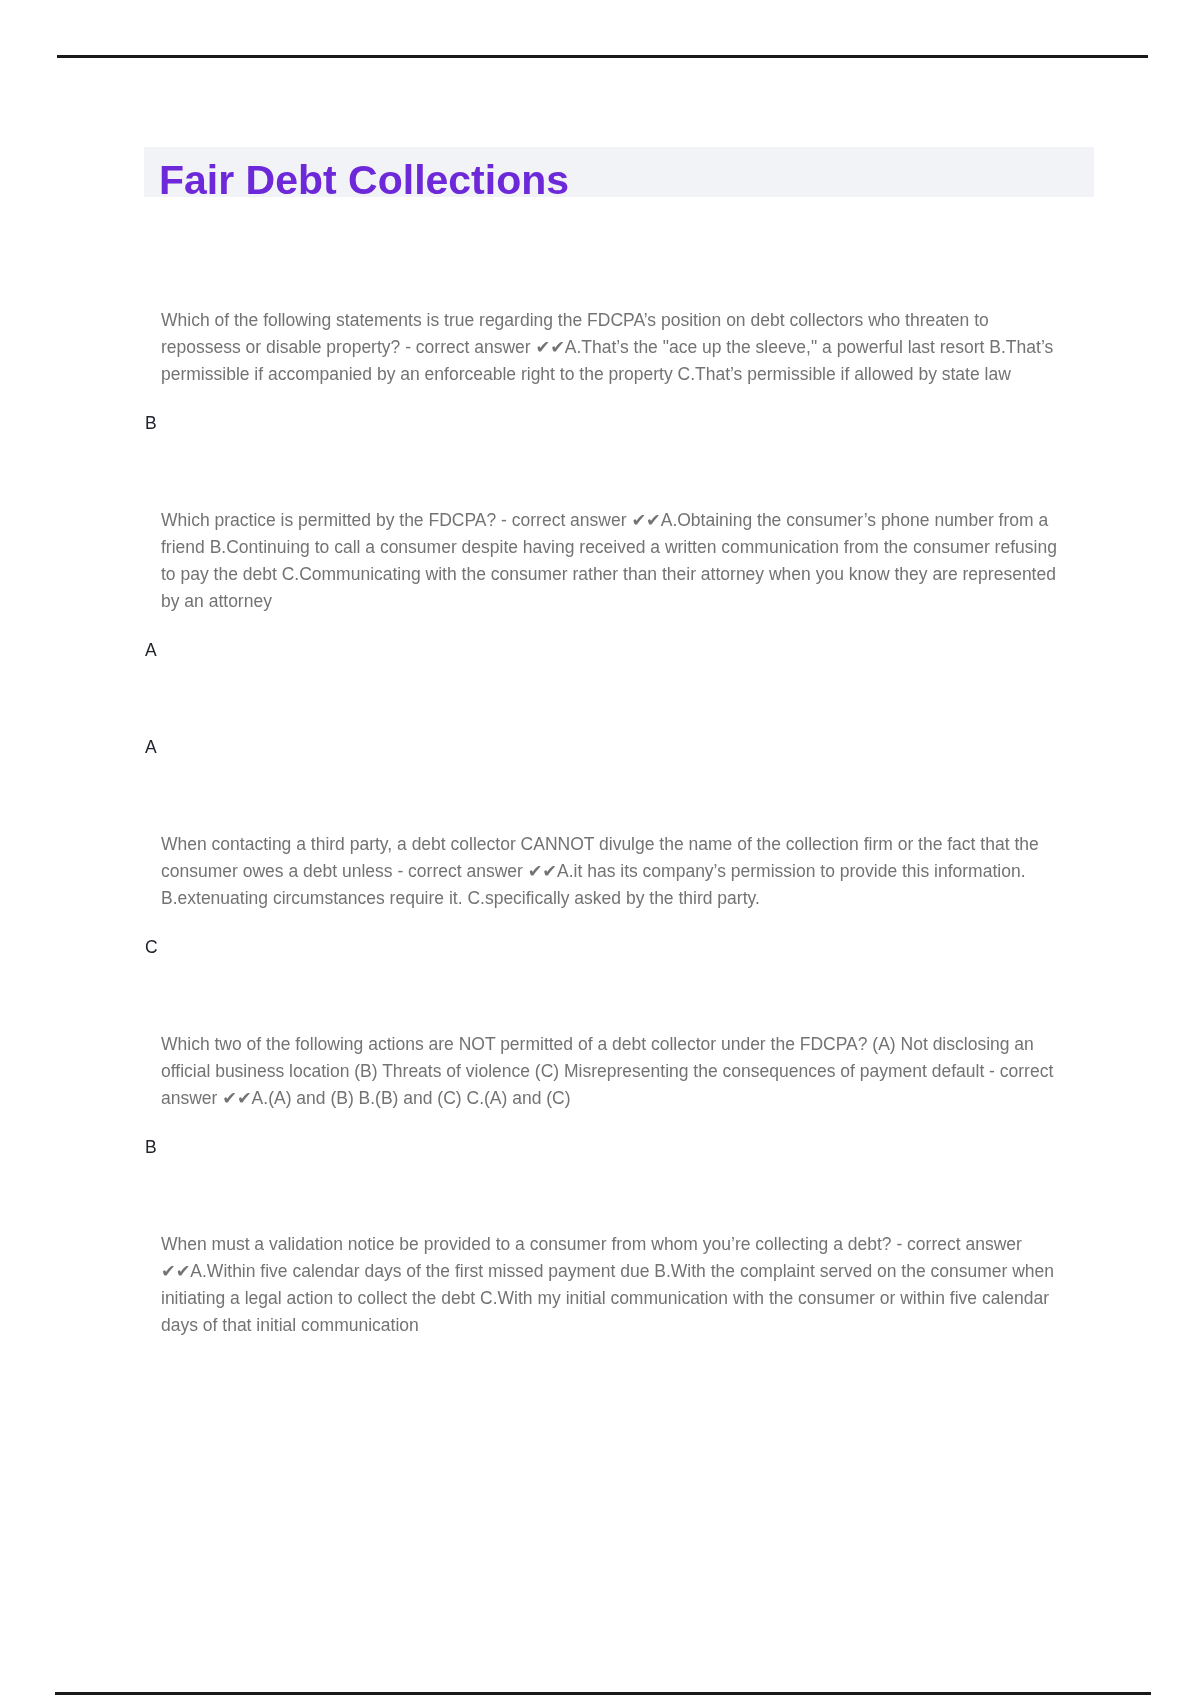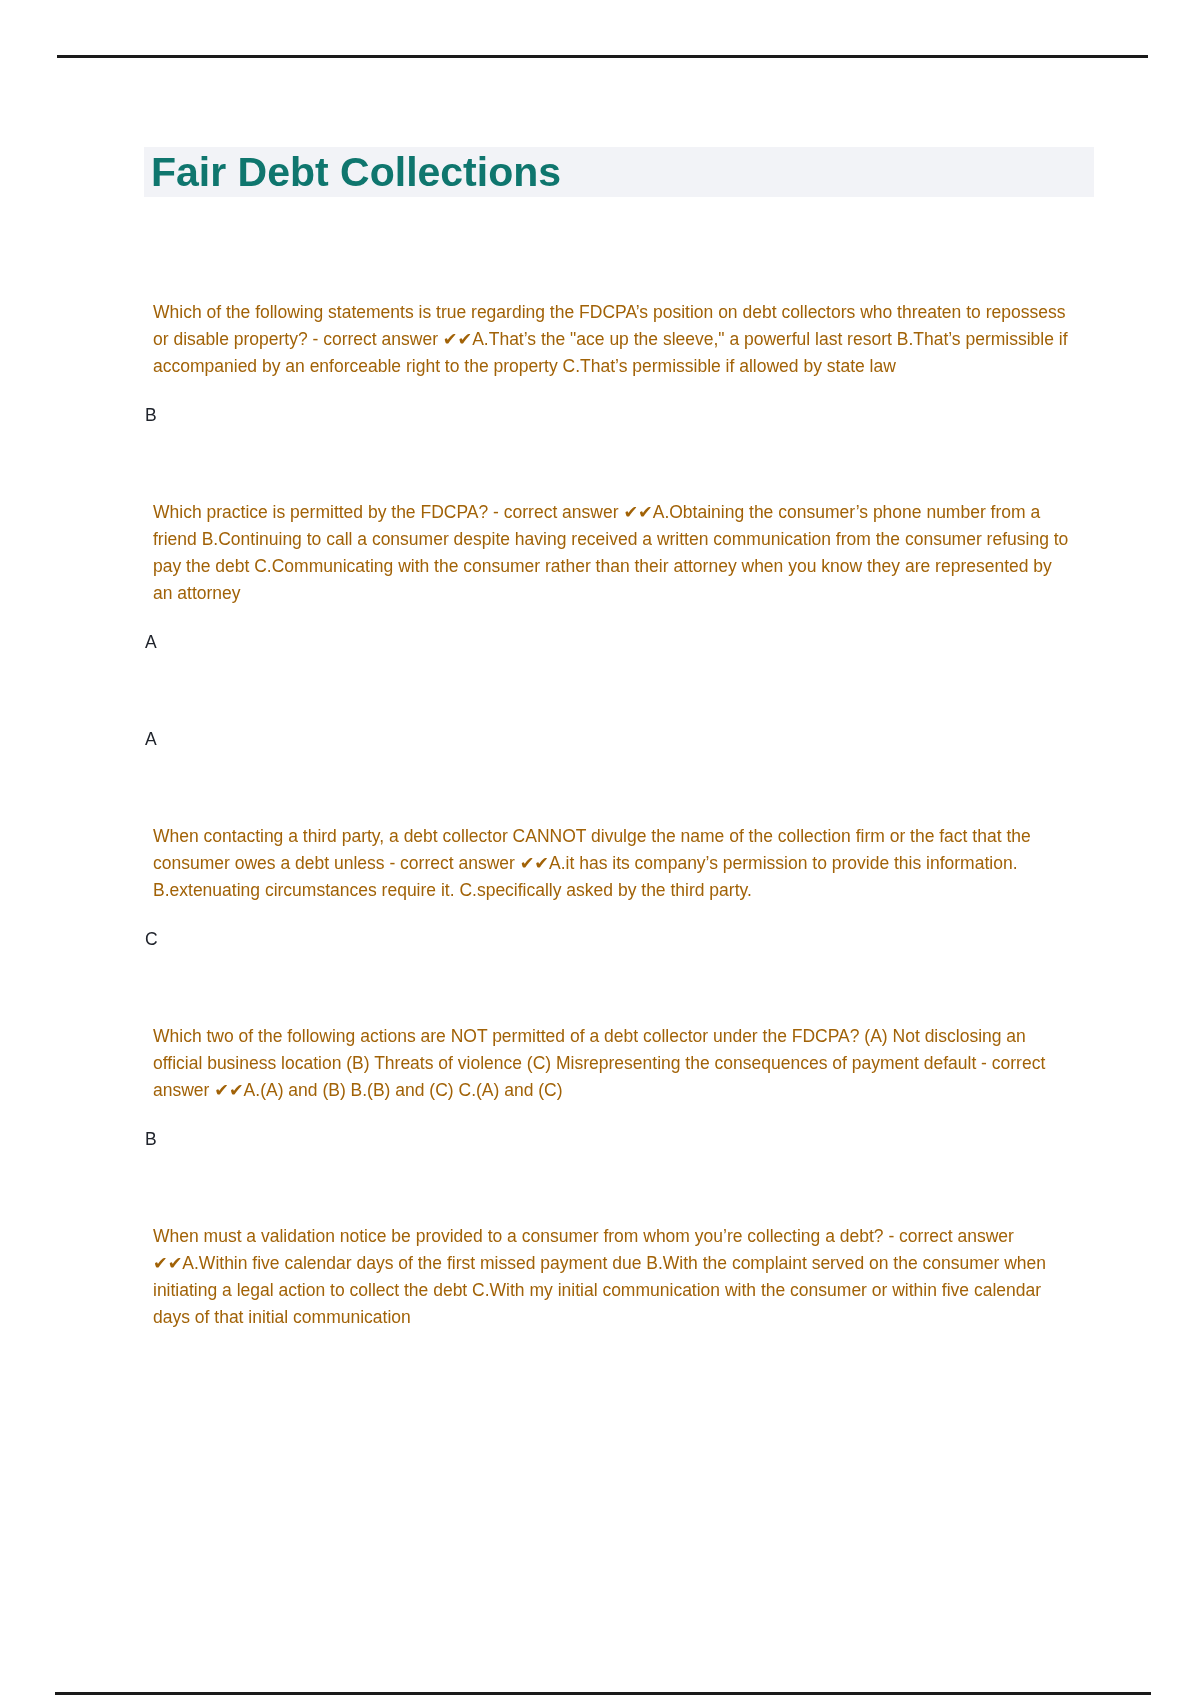--- a/index.html
+++ b/index.html
@@ -33,43 +33,43 @@
   }
   .title-band {
     position: absolute;
     left: 144px;
     top: 147px;
     width: 950px;
     height: 50px;
     background: #f2f3f7;
   }
   .title-band h1 {
-    margin: 0;
+    margin: 8px;
     padding-left: 7px;
     font-size: 41px;
     line-height: 50px;
     font-weight: 700;
-    color: #0f766e;
+    color: #6d28d9;
     letter-spacing: 0px;
     white-space: nowrap;
   }
   .content {
     position: absolute;
     left: 145px;
     top: 291px;
     width: 933px;
     font-size: 17.5px;
     line-height: 27px;
   }
   .qa + .qa {
     margin-top: 70px;
   }
   .question {
-    margin: 8px;
-    color: #a16207;
+    margin: 16px;
+    color: #737373;
   }
   .answer {
     margin-top: 22px;
     color: #20242c;
   }
 </style>
 </head>
 <body>
 
 <div class="page">

